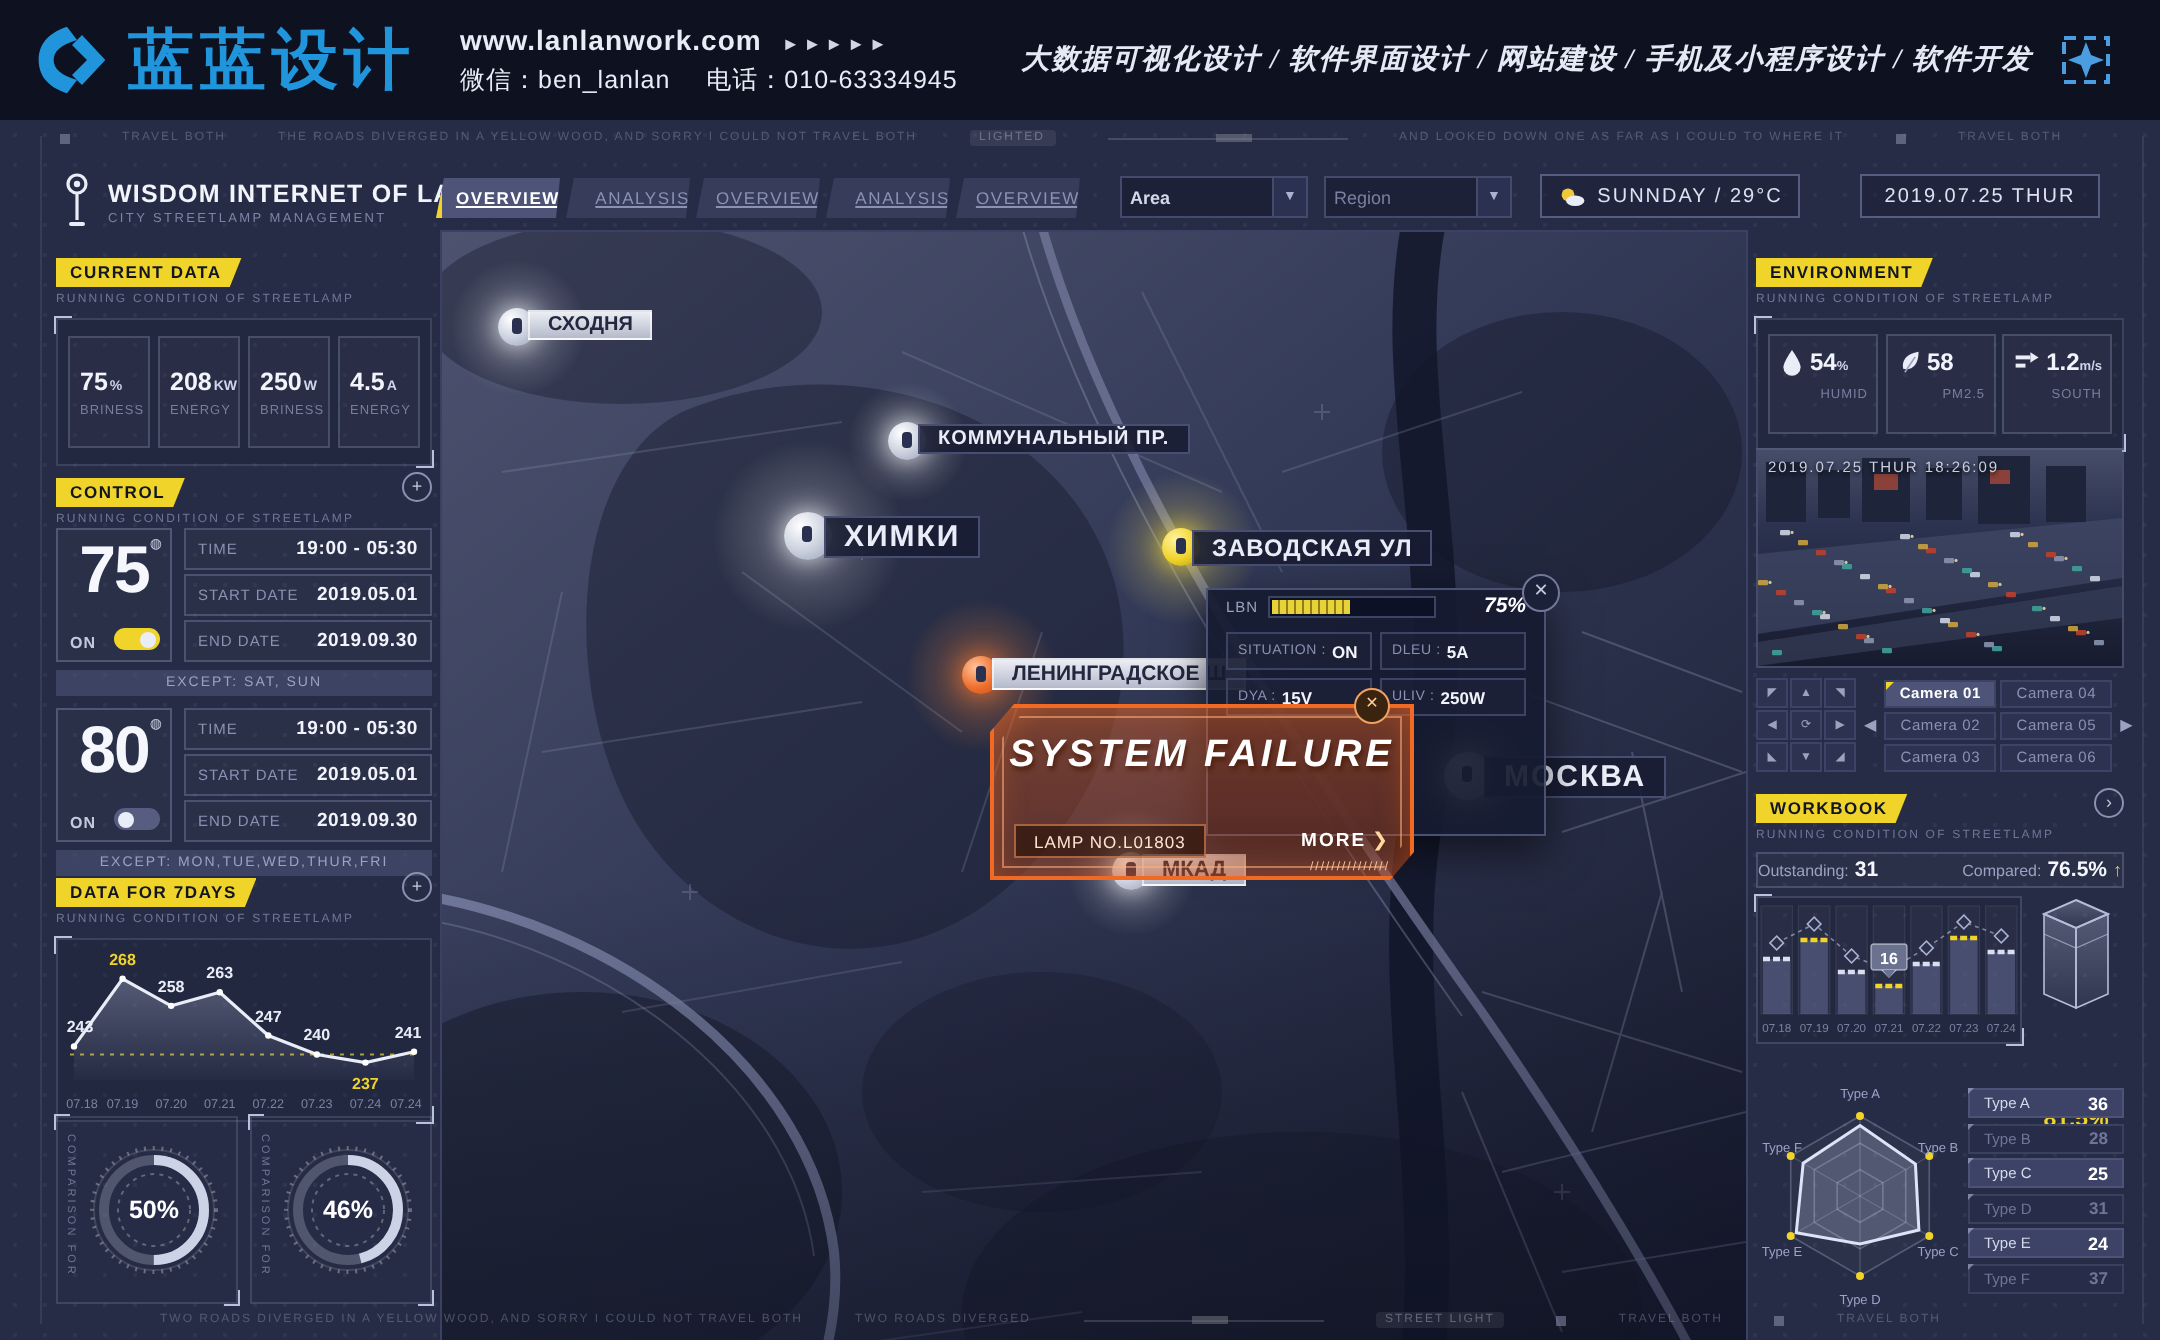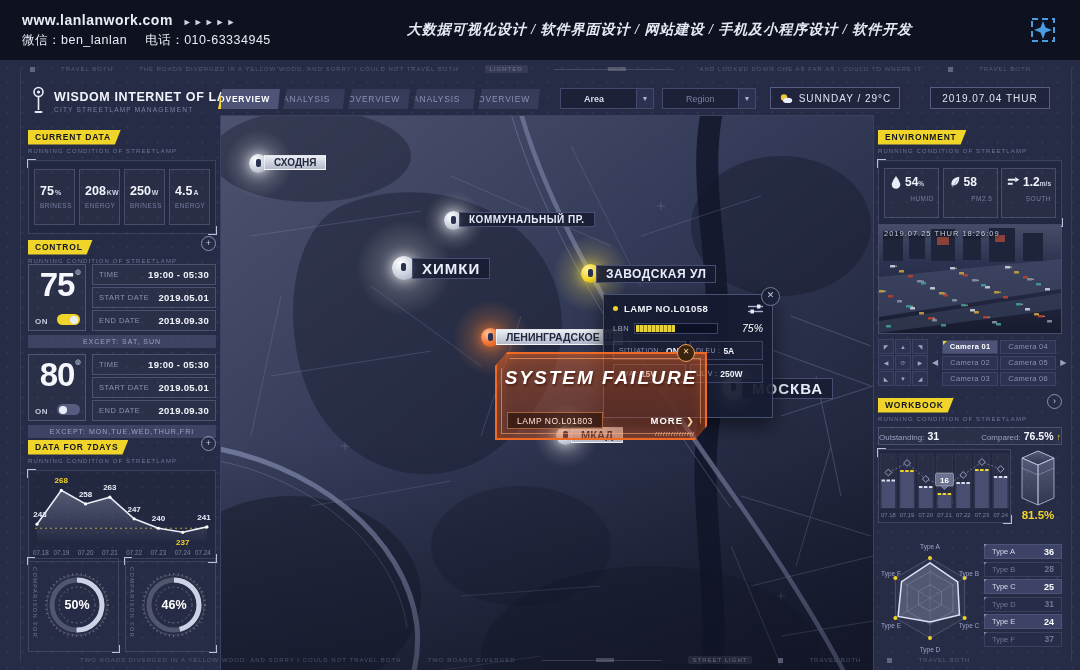--- a/index.html
+++ b/index.html
@@ -34,28 +34,28 @@
   .decor-row .bar{flex:0 0 120px;height:1px;background:rgba(255,255,255,.35);position:relative;}
   .decor-row .bar i{position:absolute;left:45%;top:-2px;width:18px;height:4px;background:rgba(255,255,255,.5);}
 
   
   #hdr{position:absolute;top:26px;left:0;right:0;height:30px;}
   .brand{position:absolute;left:30px;top:0;display:flex;align-items:center;}
   .brand .t1{color:#f2f4fb;font-size:12.5px;font-weight:bold;letter-spacing:.6px;}
   .brand .t2{color:#7b83a6;font-size:6.5px;letter-spacing:1.2px;margin-top:2px;}
   #tabs{position:absolute;left:218px;top:3px;display:flex;gap:3px;}
   .tab{position:relative;width:62px;height:20px;background:#363c59;color:#8a92b2;font-size:8.5px;letter-spacing:.8px;
-    display:flex;align-items:center;justify-content:flex-start;cursor:pointer;
-    clip-path:polygon(4px 0,100% 0,calc(100% - 2px) 100%,0 100%);}
+    display:flex;align-items:center;justify-content:flex-end;cursor:pointer;
+    clip-path:polygon(4px 0,100% 0,calc(100% - 2px) 100%,0 100%);text-decoration:underline;}
   .tab::before{content:"";position:absolute;left:0;top:0;width:2px;height:9px;background:#cfd6ea;}
   .tab.active{background:#4d5478;color:#ffffff;font-weight:bold;}
   .tab.active::before{background:#f0d42a;height:100%;width:3px;}
   .sel{position:absolute;top:2px;height:19px;width:92px;background:#1c2138;border:1px solid #434a6c;
     display:flex;align-items:center;cursor:pointer;}
-  .sel span{flex:1;padding-left:23px;font-size:9px;color:#d4d9ea;font-weight:bold;}
+  .sel span{flex:1;padding-left:4px;font-size:9px;color:#d4d9ea;font-weight:bold;}
   .sel.dim span{color:#79819f;font-weight:normal;}
   .sel i{width:16px;height:100%;border-left:1px solid #434a6c;background:#2b3150;color:#aab2d0;
     font-style:normal;font-size:7px;display:flex;align-items:center;justify-content:center;}
   .hchip{position:absolute;top:1px;height:20px;border:1px solid #565d80;display:flex;align-items:center;
     justify-content:center;color:#dde2f0;font-size:10px;letter-spacing:1px;background:rgba(20,25,45,.35);}
   .hchip svg{margin-right:6px;}
 
   
   .tag{display:inline-block;background:#f0d42a;color:#121624;font-size:8.5px;font-weight:bold;letter-spacing:.8px;
     padding:2.5px 10px 2.5px 7px;clip-path:polygon(0 0,100% 0,calc(100% - 6px) 100%,0 100%);}
@@ -123,21 +123,21 @@
   #popup .ph{display:flex;align-items:center;padding:8px 9px 6px 9px;}
   #popup .ph .ydot{width:5px;height:5px;border-radius:50%;background:#f0d42a;margin-right:6px;}
   #popup .ph .pname{flex:1;color:#f2f4fb;font-size:9.5px;font-weight:bold;letter-spacing:.4px;}
   .pclose{position:absolute;top:-8px;right:-8px;width:17px;height:17px;border-radius:50%;background:#1b2138;
     border:1px solid #717899;color:#c3cade;font-size:9px;line-height:15px;text-align:center;cursor:pointer;z-index:4;}
   .lbnrow{display:flex;align-items:center;padding:2px 9px 0 9px;}
   .lbnrow .ll{color:#9aa2c0;font-size:7.5px;margin-right:5px;letter-spacing:.5px;}
   .lbntrack{flex:1;height:9px;border:1px solid #3c4466;background:#0d1126;position:relative;}
   #lbn-fill{position:absolute;left:1px;top:1px;bottom:1px;
     background:repeating-linear-gradient(90deg,#e8d23a 0 3px,#8f7d16 3px 4px);}
-  .lbnrow .lp{color:#ffffff;font-size:10.5px;font-weight:normal;font-style:italic;margin-left:24px;}
+  .lbnrow .lp{color:#ffffff;font-size:10.5px;font-weight:bold;font-style:italic;margin-left:24px;}
   .prows{display:grid;grid-template-columns:1fr 1fr;gap:4px;padding:7px 9px;}
   .pcell{height:17px;border:1px solid #3c4466;display:flex;align-items:center;padding:0 5px;background:rgba(255,255,255,.02);}
   .pcell .kl{color:#8a92b2;font-size:7px;letter-spacing:.3px;}
   .pcell .kv{color:#f2f4fb;font-size:8.5px;font-weight:bold;margin-left:3px;}
 
   
   #failure{position:absolute;left:274px;top:236px;width:208px;height:84px;z-index:5;
     background:linear-gradient(180deg,rgba(233,95,28,.42),rgba(190,65,14,.34));
     border:2px solid #f06a24;box-shadow:0 0 28px rgba(240,106,36,.5),inset 0 0 16px rgba(240,106,36,.4);
     clip-path:polygon(12px 0,100% 0,100% calc(100% - 14px),calc(100% - 12px) 100%,0 100%,0 14px);}
@@ -180,21 +180,21 @@
 
   
   #wb-stats{margin-top:5px;height:18px;border:1px solid rgba(150,160,200,.28);display:flex;align-items:center;
     padding:0 0;box-sizing:border-box;justify-content:space-between;background:rgba(255,255,255,.02);}
   #wb-stats .grp{display:flex;align-items:baseline;gap:3px;}
   #wb-stats .sl{color:#9aa2c0;font-size:8px;}
   #wb-stats .sv{color:#f5f7fd;font-size:10.5px;font-weight:bold;}
   #wb-stats .up{color:#f0d42a;font-size:9px;font-weight:bold;}
   #wb-chart{margin-top:4px;display:flex;gap:5px;}
   #wb-bars-wrap{width:133px;height:74px;border:1px solid rgba(150,160,200,.25);box-sizing:border-box;}
-  #wb-right{width:44px;display:flex;flex-direction:column;align-items:center;}
+  #wb-right{width:44px;display:flex;flex-direction:column;align-items:center;gap:46px;}
   #wb-pct{color:#f0d42a;font-size:11.5px;font-weight:bold;margin-top:2px;}
 
   
   #radar-wrap{position:relative;}
   #type-list{position:absolute;left:106px;top:4px;width:78px;display:flex;flex-direction:column;gap:2.5px;}
   .type-row{position:relative;height:15px;background:#272d48;border:1px solid rgba(150,160,200,.18);
     display:flex;align-items:center;padding:0 7px;box-sizing:border-box;cursor:pointer;}
   .type-row::before{content:"";position:absolute;left:-1px;top:-1px;border-top:3px solid #aab2d0;border-right:3px solid transparent;opacity:.6;}
   .type-row .tl{flex:1;color:#6e7698;font-size:7.5px;}
   .type-row .tv{color:#6e7698;font-size:8.5px;font-weight:bold;}
@@ -202,20 +202,27 @@
   .type-row.hl .tl{color:#d4d9ea;} .type-row.hl .tv{color:#ffffff;font-size:9px;}
 
   text{font-family:"Liberation Sans","DejaVu Sans",sans-serif;}
 </style>
 </head>
 <body>
 
 <div id="stage">
 
   <header id="banner">
+    <div class="logo-wrap">
+      <svg width="40" height="40" viewBox="0 0 48 48">
+        <path d="M21 4 C9 8 4 15 4 24 C4 33 9 40 21 44 L27 36 C17 33 13 29 13 24 C13 19 17 15 27 12 Z" fill="#2095dc"></path>
+        <path d="M30 9 L44 24 L30 39 L24 33 L33 24 L24 15 Z" fill="#2095dc"></path>
+      </svg>
+      <span class="logo-text">蓝蓝设计</span>
+    </div>
     <div class="contact">
       <div class="l1"><span>www.lanlanwork.com</span><span class="arrows">►►►►►</span></div>
       <div class="l2"><span>微信：ben_lanlan</span><span>电话：010-63334945</span></div>
     </div>
     <div class="services">大数据可视化设计 / 软件界面设计 / 网站建设 / 手机及小程序设计 / 软件开发</div>
     <div class="collect">
       <svg width="26" height="26" viewBox="0 0 26 26">
         <rect x="2" y="2" width="22" height="22" fill="none" stroke="#4b9de2" stroke-width="2" stroke-dasharray="6 4"></rect>
         <path d="M13 4 L15.5 10.5 L22 13 L15.5 15.5 L13 22 L10.5 15.5 L4 13 L10.5 10.5 Z" fill="#4b9de2"></path>
       </svg>
@@ -278,21 +285,21 @@
           <i>▼</i>
       </div>
       <div class="hchip" style="right:180px;width:128px">
         <svg width="14" height="11" viewBox="0 0 14 11">
           <circle cx="5" cy="4.4" r="3.2" fill="#f0c93a"></circle>
           <ellipse cx="8.6" cy="7.4" rx="4.6" ry="2.6" fill="#e9edf8"></ellipse>
         </svg>
         <span>SUNNDAY / 29°C</span>
       </div>
       <div class="hchip" style="right:30px;width:118px">
-        <span>2019.07.04 THUR</span>
+        <span>2019.07.25 THUR</span>
       </div>
     </div>
 
     <section class="panel pL" style="top:66px">
       <div class="tag">CURRENT DATA</div>
       <div class="psub">RUNNING CONDITION OF STREETLAMP</div>
       <div class="frame" id="cur-frame">
         <div class="stat">
           <div class="v"><span>75</span><small>%</small></div>
           <div class="l">BRINESS</div>
@@ -540,30 +547,20 @@
         <div class="plate dark">МОСКВА</div>
       </div>
       <div class="pin" style="left:335px;top:310px">
         <div class="dot"></div>
         <div class="plate light" style="font-size:11px">МКАД</div>
       </div>
 
       
       <div id="popup">
         <div class="pclose">✕</div>
-        <div class="ph">
-          <span class="ydot"></span>
-          <span class="pname">LAMP NO.L01058</span>
-          <svg width="15" height="10" viewBox="0 0 15 10">
-            <line x1="0" y1="2.5" x2="15" y2="2.5" stroke="#aab2d0" stroke-width="1.4"></line>
-            <line x1="0" y1="7.5" x2="15" y2="7.5" stroke="#aab2d0" stroke-width="1.4"></line>
-            <rect x="9" y="0.5" width="3.4" height="4" fill="#e9edf8"></rect>
-            <rect x="2.5" y="5.5" width="3.4" height="4" fill="#e9edf8"></rect>
-          </svg>
-        </div>
         <div class="lbnrow">
           <span class="ll">LBN</span>
           <div class="lbntrack">
               <div id="lbn-fill" style="width: 48%;"></div>
             </div>
           <span class="lp">75%</span>
         </div>
         <div class="prows">
           <div class="pcell">
               <span class="kl">SITUATION :</span>

